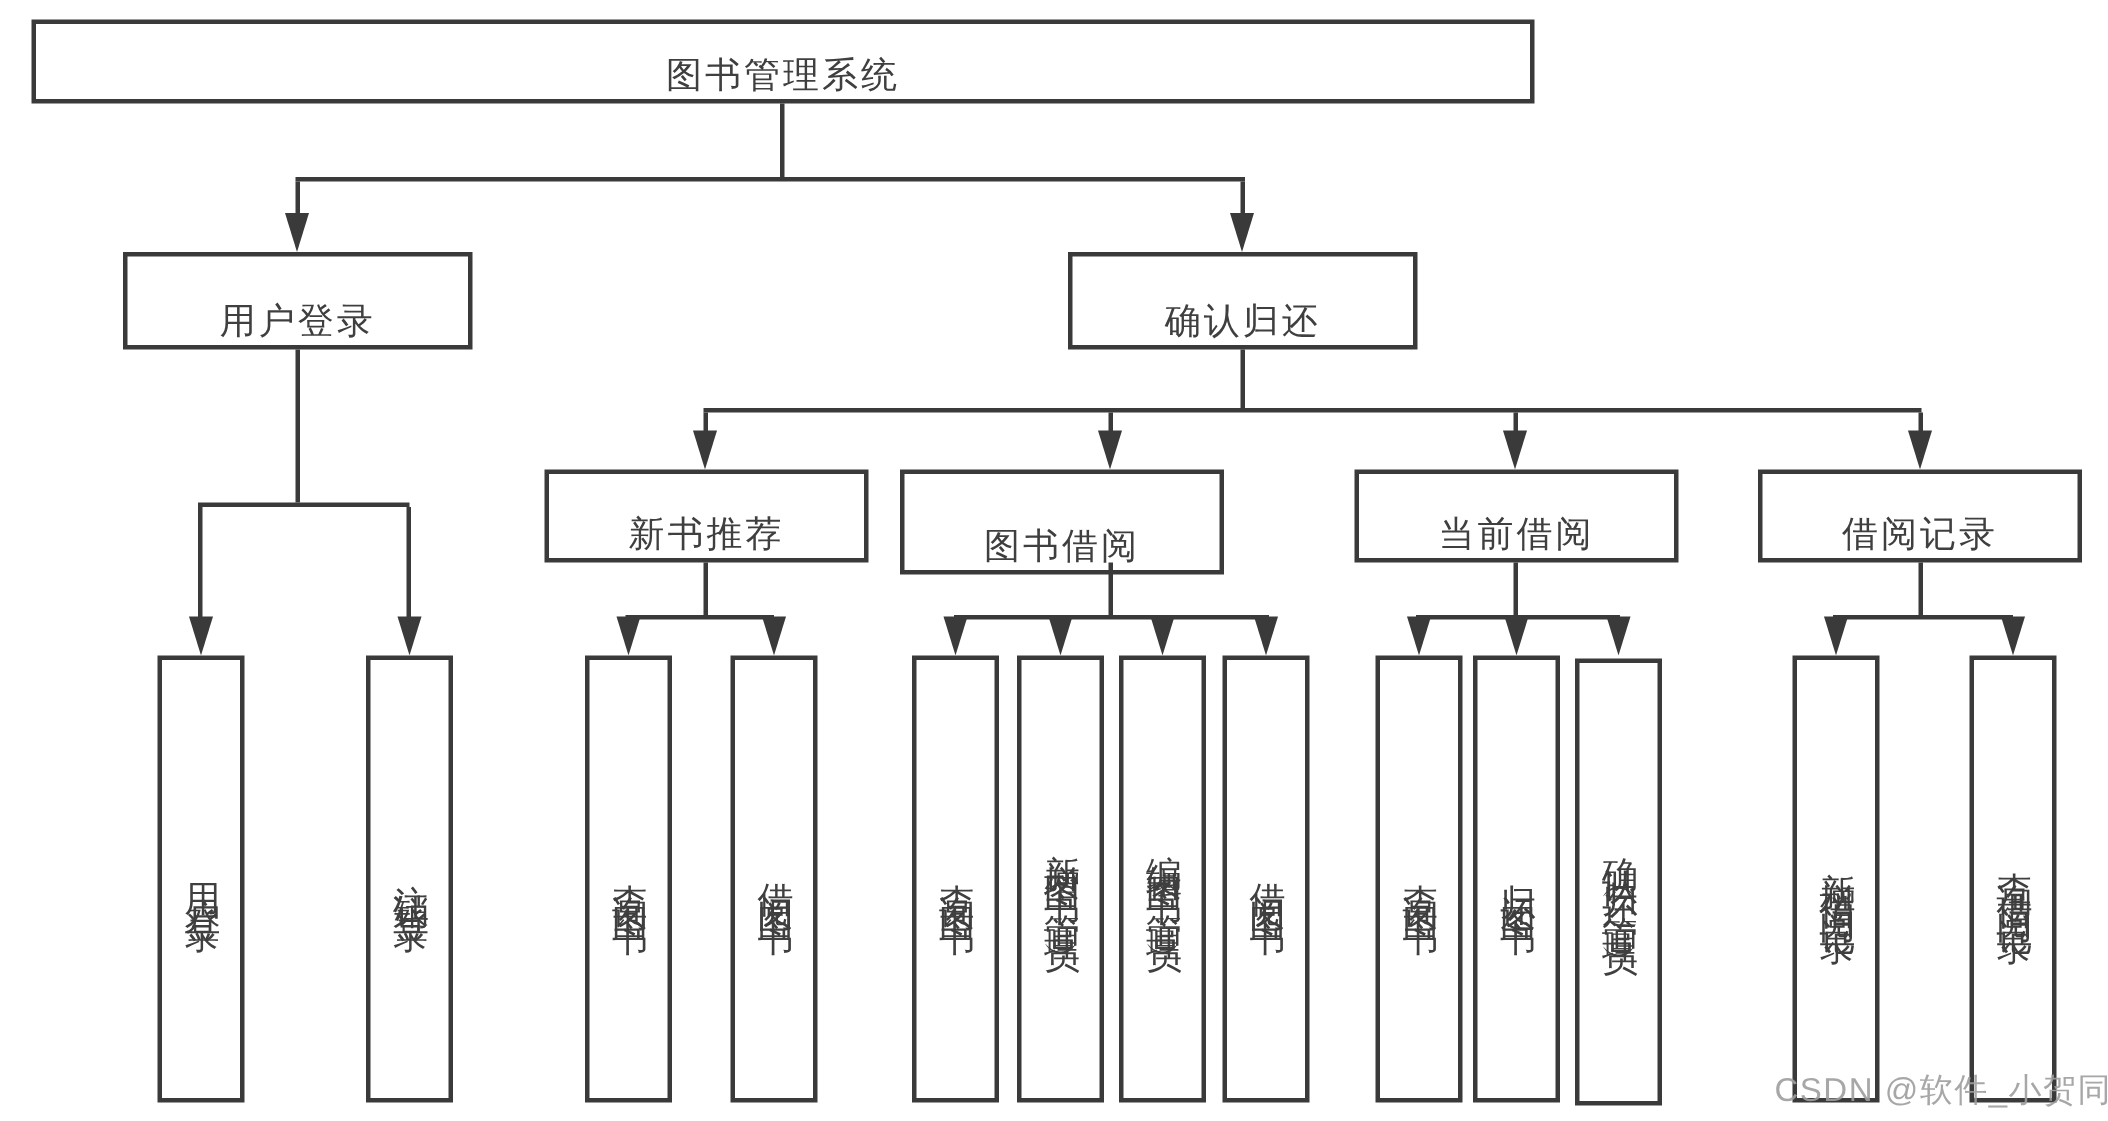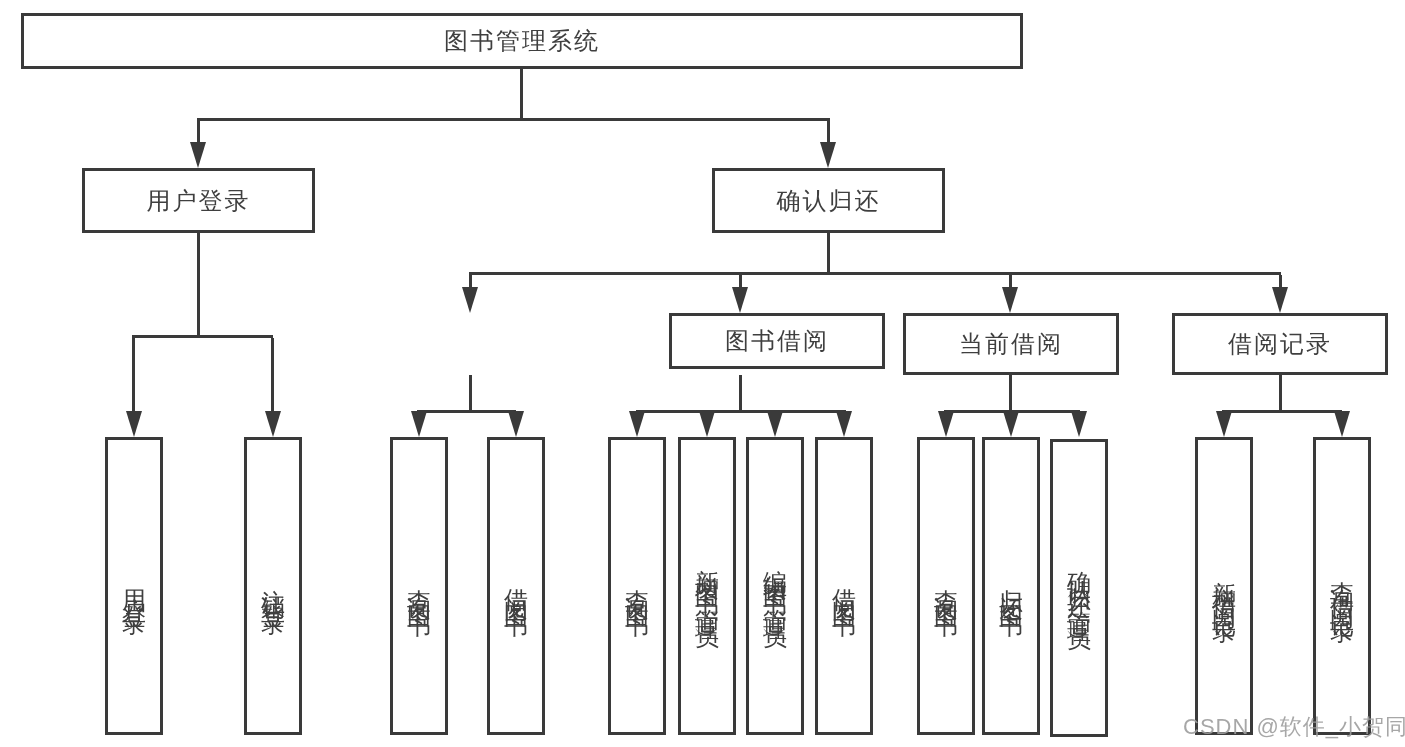--- a/index.html
+++ b/index.html
@@ -3,21 +3,21 @@
 <meta charset="utf-8">
 <style>
   html,body { margin:0; padding:0; background:#ffffff; }
   #canvas {
     position:relative; width:1405px; height:747px; background:#ffffff;
     font-family:"Liberation Sans", sans-serif; overflow:hidden;
   }
   .box {
     position:absolute; box-sizing:border-box;
     border:3px solid #3a3a3a; background:#ffffff;
-    display:flex; align-items:center; justify-content:center;
+    display:flex; align-items:flex-end; justify-content:center;
     color:#3f3f3f; font-size:24px; letter-spacing:2px;
   }
   .vbox {
     position:absolute; box-sizing:border-box;
     border:3px solid #3a3a3a; background:#ffffff;
     display:flex; align-items:center; justify-content:center;
     color:#3f3f3f; font-size:24px;
   }
   .vbox span {
     writing-mode:vertical-rl; letter-spacing:8px; line-height:1;
@@ -70,21 +70,24 @@
   <div class="hline" style="left:469px;top:272px;width:812px"></div>
   <div class="vline" style="left:469px;top:275px;height:14px"></div>
   <div class="arrow" style="left:462px;top:287px"></div>
   <div class="vline" style="left:739px;top:275px;height:14px"></div>
   <div class="arrow" style="left:732px;top:287px"></div>
   <div class="vline" style="left:1009px;top:275px;height:14px"></div>
   <div class="arrow" style="left:1002px;top:287px"></div>
   <div class="vline" style="left:1279px;top:275px;height:14px"></div>
   <div class="arrow" style="left:1272px;top:287px"></div>
 
-  <div class="box" style="left:669px;top:313px;width:216px;height:56px">
+  <div class="box" style="left:363px;top:313px;width:216px;height:62px">
+    <span>新书推荐</span>
+  </div>
+  <div class="box" style="left:600px;top:313px;width:216px;height:70px">
     <span>图书借阅</span>
   </div>
   <div class="box" style="left:903px;top:313px;width:216px;height:62px">
     <span>当前借阅</span>
   </div>
   <div class="box" style="left:1172px;top:313px;width:216px;height:62px">
     <span>借阅记录</span>
   </div>
 
   <div class="vline" style="left:469px;top:375px;height:35px"></div>

